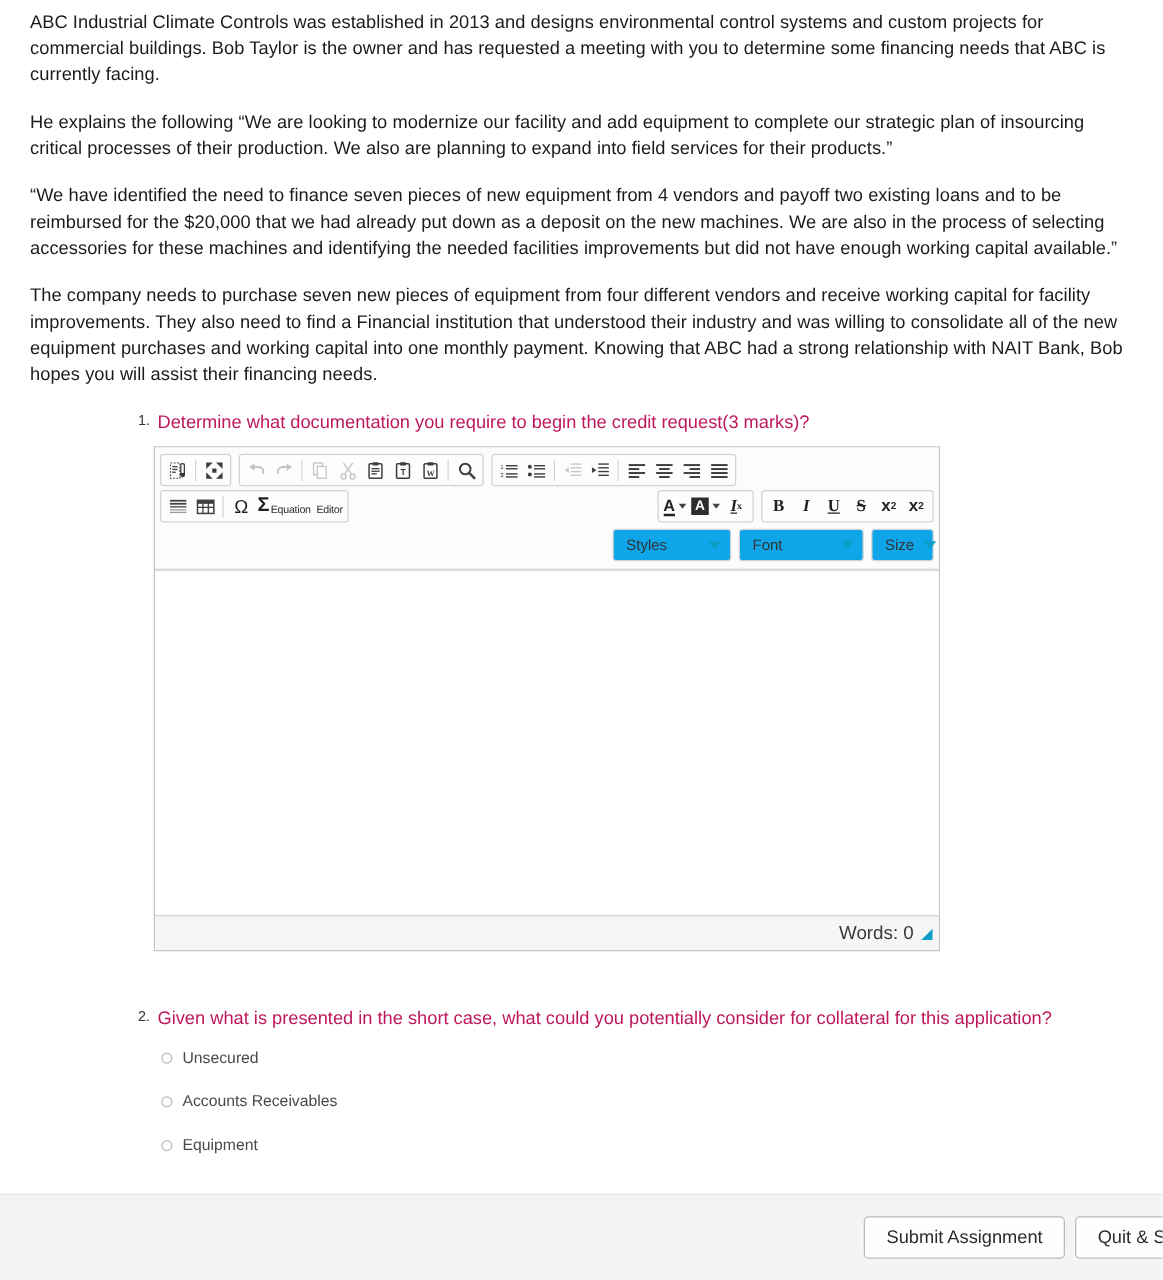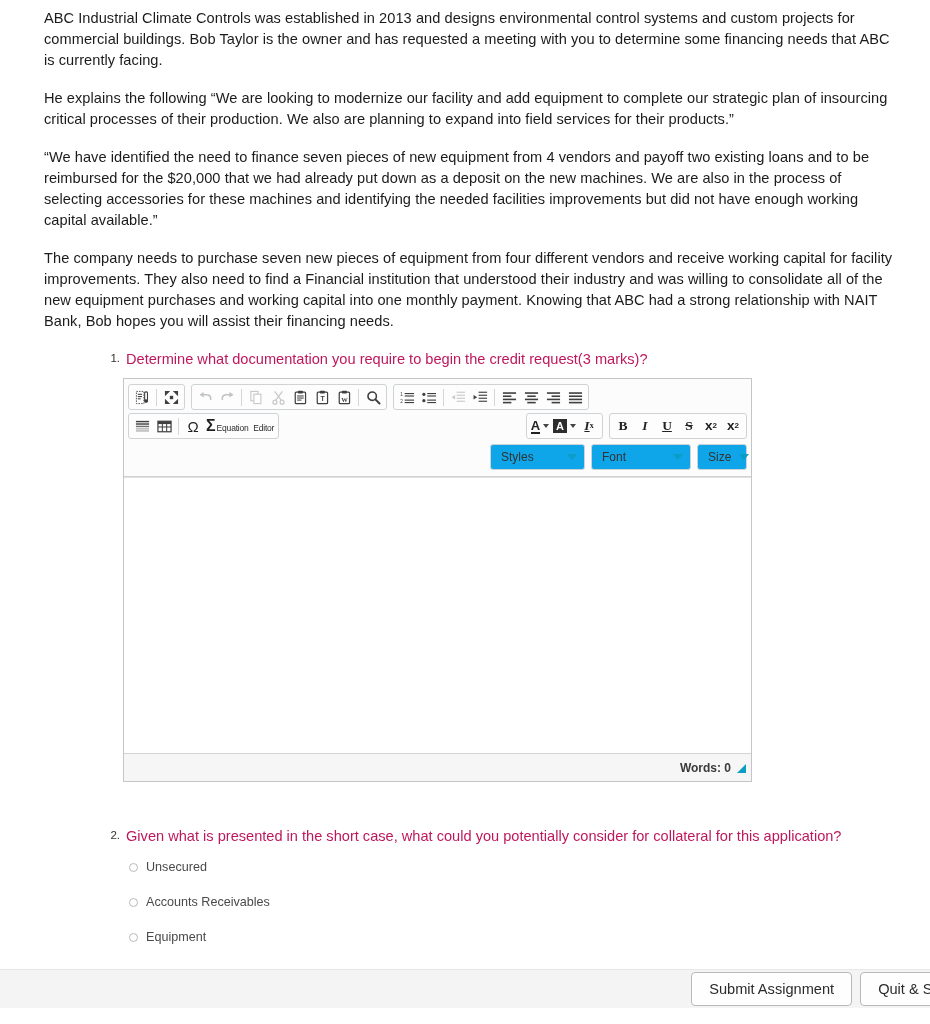--- a/index.html
+++ b/index.html
@@ -13,21 +13,21 @@
   }
   .page {
     position: relative;
     width: 930px;
     height: 1024px;
     background: #ffffff;
   }
 
   
   .case-body {
-    padding: 8px 30px 0 44px;
+    padding: 8px 30px 0 24px;
   }
   .case-para {
     font-size: 14.6px;
     line-height: 21px;
     margin: 0 0 17px 0;
     color: #1b1b1b;
     text-align: left;
     letter-spacing: 0.05px;
   }
 
@@ -210,22 +210,22 @@
     height: 28px;
     background: #f6f6f6;
     border-top: 1px solid #d3d3d3;
     display: flex;
     align-items: center;
     justify-content: flex-end;
     padding: 0 5px 0 8px;
     position: relative;
   }
   .words-count {
-    font-size: 12px;
-    font-weight: bold;
+    font-size: 15px;
+    font-weight: normal;
     color: #3a3a3a;
     margin-right: 6px;
   }
   .resize-grip {
     width: 0; height: 0;
     border-left: 9px solid transparent;
     border-bottom: 9px solid #0b9dc4;
     margin-bottom: -1px;
     cursor: nwse-resize;
   }
@@ -250,23 +250,23 @@
   .opt-label {
     font-size: 12.6px;
     color: #4a4a4a;
     line-height: 14px;
   }
 
   
   .footer {
     position: absolute;
     left: 0;
-    bottom: 16px;
+    bottom: 0;
     width: 930px;
-    height: 39px;
+    height: 69px;
     background: #f4f4f4;
     border-top: 1px solid #e7e7e7;
     display: flex;
     align-items: center;
     justify-content: flex-end;
     padding-right: 0;
   }
   .btn {
     height: 34px;
     border: 1px solid #b9b9b9;

